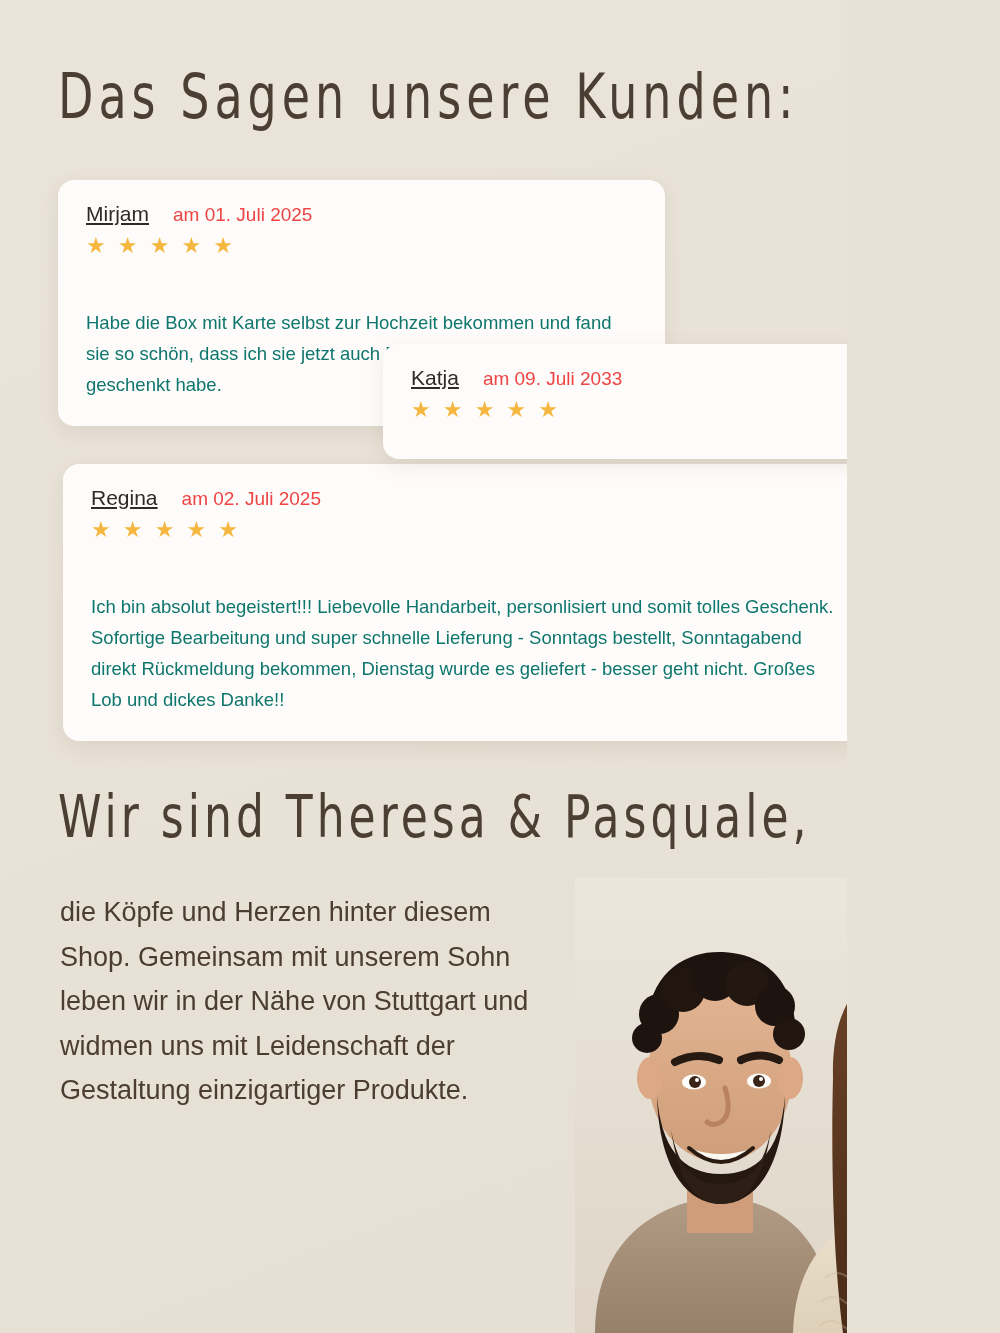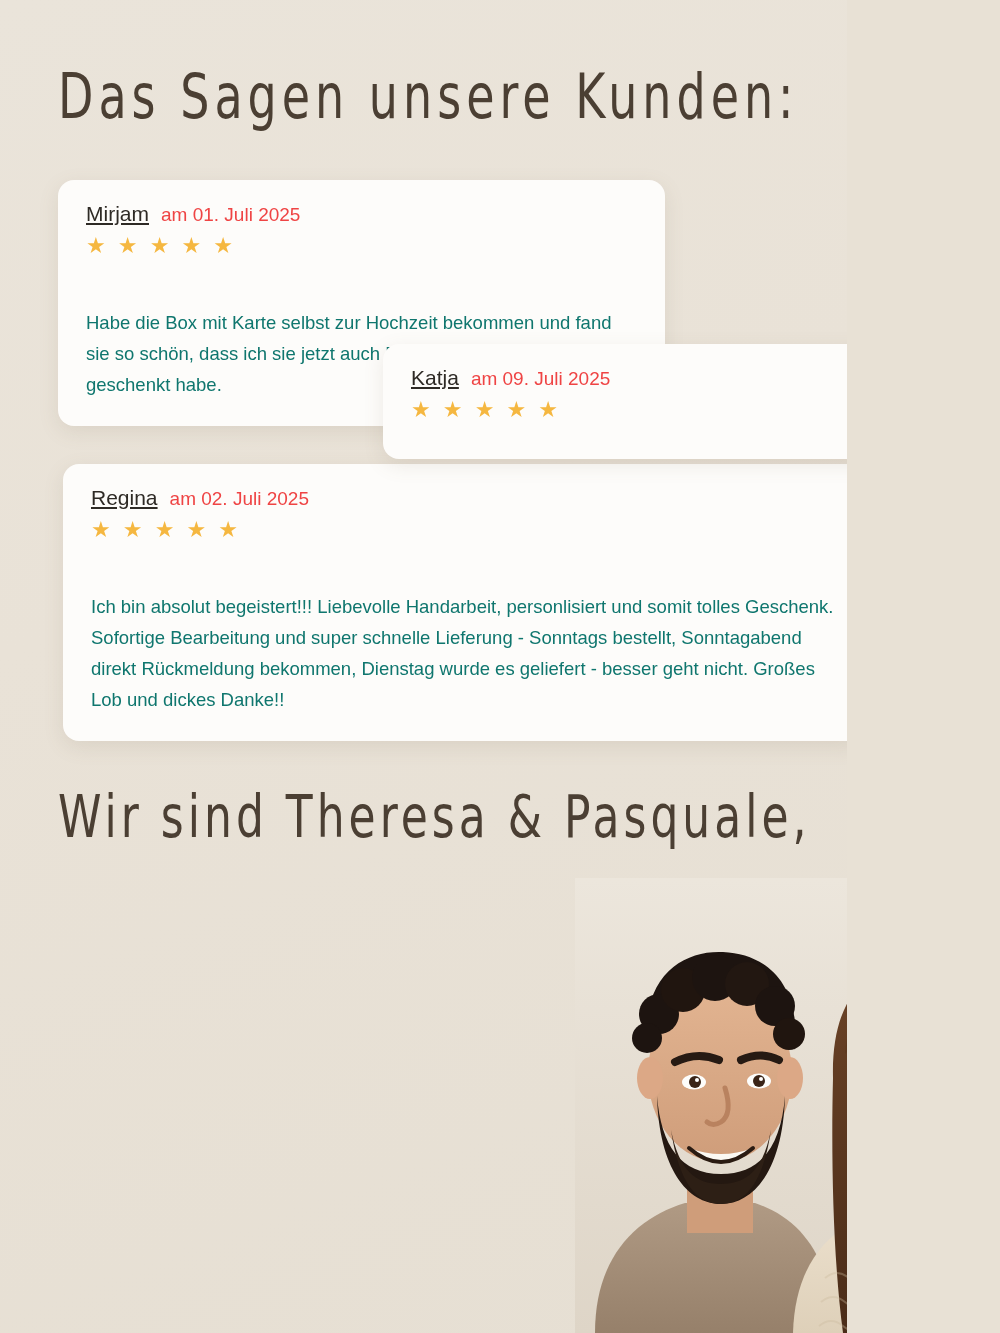--- a/index.html
+++ b/index.html
@@ -59,21 +59,21 @@
     padding: 22px 28px 26px 28px;
     box-sizing: border-box;
   }
   .card-1 { left: 58px;  top: 180px; width: 607px; }
   .card-2 { left: 383px; top: 344px; width: 578px; z-index: 3; }
   .card-3 { left: 63px;  top: 464px; width: 800px; }
 
   .review-head {
     display: flex;
     align-items: baseline;
-    gap: 12px;
+    gap: 24px;
     margin-bottom: 6px;
   }
   .review-name {
     font-size: 21px;
     color: #2e2a25;
     text-decoration: underline;
     font-weight: 400;
   }
   .review-date {
     font-size: 19px;
@@ -128,36 +128,37 @@
       <span class="review-name">Mirjam</span>
       <span class="review-date">am 01. Juli 2025</span>
     </div>
     <div class="stars">★ ★ ★ ★ ★</div>
     <div class="review-text">Habe die Box mit Karte selbst zur Hochzeit bekommen und fand sie so schön, dass ich sie jetzt auch Freunden zur Hochzeit geschenkt habe.</div>
   </div>
 
   <div class="card card-2">
     <div class="review-head">
       <span class="review-name">Katja</span>
-      <span class="review-date">am 09. Juli 2025</span>
+      <span class="review-date">am 09. Juli 2033</span>
     </div>
     <div class="stars">★ ★ ★ ★ ★</div>
   </div>
 
   <div class="card card-3">
     <div class="review-head">
       <span class="review-name">Regina</span>
       <span class="review-date">am 02. Juli 2025</span>
     </div>
     <div class="stars">★ ★ ★ ★ ★</div>
     <div class="review-text">Ich bin absolut begeistert!!! Liebevolle Handarbeit, personlisiert und somit tolles Geschenk. Sofortige Bearbeitung und super schnelle Lieferung - Sonntags bestellt, Sonntagabend direkt Rückmeldung bekommen, Dienstag wurde es geliefert - besser geht nicht. Großes Lob und dickes Danke!!</div>
   </div>
 
   <div class="heading-about">Wir sind Theresa &amp; Pasquale,</div>
 
+  <div class="about-text">die Köpfe und Herzen hinter diesem Shop. Gemeinsam mit unserem Sohn leben wir in der Nähe von Stuttgart und widmen uns mit Leidenschaft der Gestaltung einzigartiger Produkte.</div>
 
   <div class="photo">
     <svg width="425" height="455" viewBox="0 0 425 455" xmlns="http://www.w3.org/2000/svg">
       <defs>
         <linearGradient id="bg" x1="0" y1="0" x2="0" y2="1">
           <stop offset="0%" stop-color="#ece6dc"></stop>
           <stop offset="100%" stop-color="#ded5c7"></stop>
         </linearGradient>
         <linearGradient id="skinM" x1="0" y1="0" x2="0" y2="1">
           <stop offset="0%" stop-color="#e2b491"></stop>

